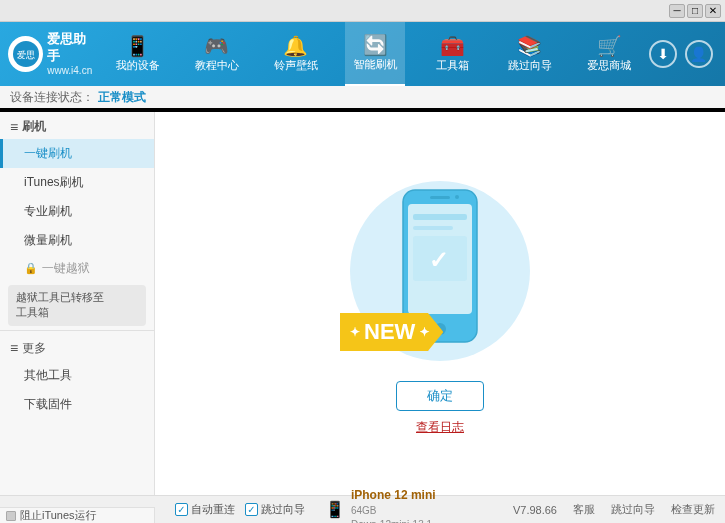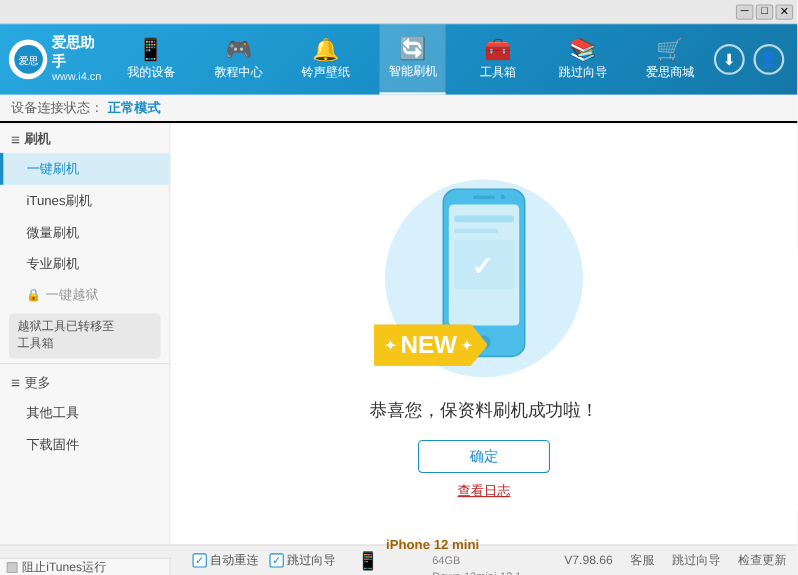--- a/index.html
+++ b/index.html
@@ -117,21 +117,21 @@
       justify-content: center;
       color: #fff;
       cursor: pointer;
       font-size: 14px;
     }
 
     
     .status-bar {
       height: 26px;
       background: #f5f5f5;
-      border-bottom: 2px solid #000000;
+      border-bottom: 4px solid #000000;
       display: flex;
       align-items: center;
       padding: 0 10px;
       font-size: 12px;
       color: #333;
     }
     .status-label { color: #666; }
     .status-value { color: #1a8fc7; font-weight: bold; margin-left: 4px; }
 
     
@@ -267,21 +267,21 @@
 
     
     .success-text {
       font-size: 16px;
       color: #333;
       margin-bottom: 16px;
     }
 
     
     .confirm-btn {
-      width: 120px;
+      width: 88px;
       height: 30px;
       background: #fff;
       border: 1px solid #1a8fc7;
       color: #1a8fc7;
       border-radius: 4px;
       cursor: pointer;
       font-size: 13px;
       margin-bottom: 8px;
     }
 
@@ -332,21 +332,21 @@
       align-items: center;
       gap: 6px;
       margin-left: 10px;
     }
     .device-icon {
       font-size: 16px;
       color: #1a8fc7;
     }
     .device-text { line-height: 1.4; }
     .device-name { color: #a16207; font-weight: bold; font-size: 12px; }
-    .device-sub { color: #888; font-size: 10px; margin-left: 42px; }
+    .device-sub { color: #888; font-size: 10px; }
 
     .bottom-right {
       display: flex;
       align-items: center;
       gap: 16px;
       color: #666;
       font-size: 11px;
     }
     .bottom-right span { cursor: pointer; }
     .stop-btn {
@@ -427,22 +427,22 @@
 
 <div class="main-container">
 
   <div class="sidebar">
     <div class="sidebar-section-header">
       <span class="sidebar-section-icon">≡</span>
       <span>刷机</span>
     </div>
     <div class="sidebar-item active">一键刷机</div>
     <div class="sidebar-item">iTunes刷机</div>
+    <div class="sidebar-item">专业刷机</div>
     <div class="sidebar-item">微量刷机</div>
-    <div class="sidebar-item">专业刷机</div>
 
     <div class="sidebar-disabled">
       <span style="font-size:11px;">🔒</span>
       <span>一键越狱</span>
     </div>
     <div class="sidebar-notice">越狱工具已转移至<br>工具箱</div>
 
     <div class="sidebar-divider"></div>
 
     <div class="sidebar-more-header">
@@ -481,21 +481,20 @@
 
       <div class="new-badge">
         <div class="new-banner">
           <span class="sparkle">✦</span>
           <span>NEW</span>
           <span class="sparkle">✦</span>
         </div>
       </div>
     </div>
 
-    <div class="success-text">恭喜您，保资料刷机成功啦！</div>
 
     <button class="confirm-btn">确定</button>
 
     <span class="view-log-link">查看日志</span>
   </div>
 </div>
 
 <div class="bottom-bar" style="position:relative;">
   <div class="bottom-left">
 

